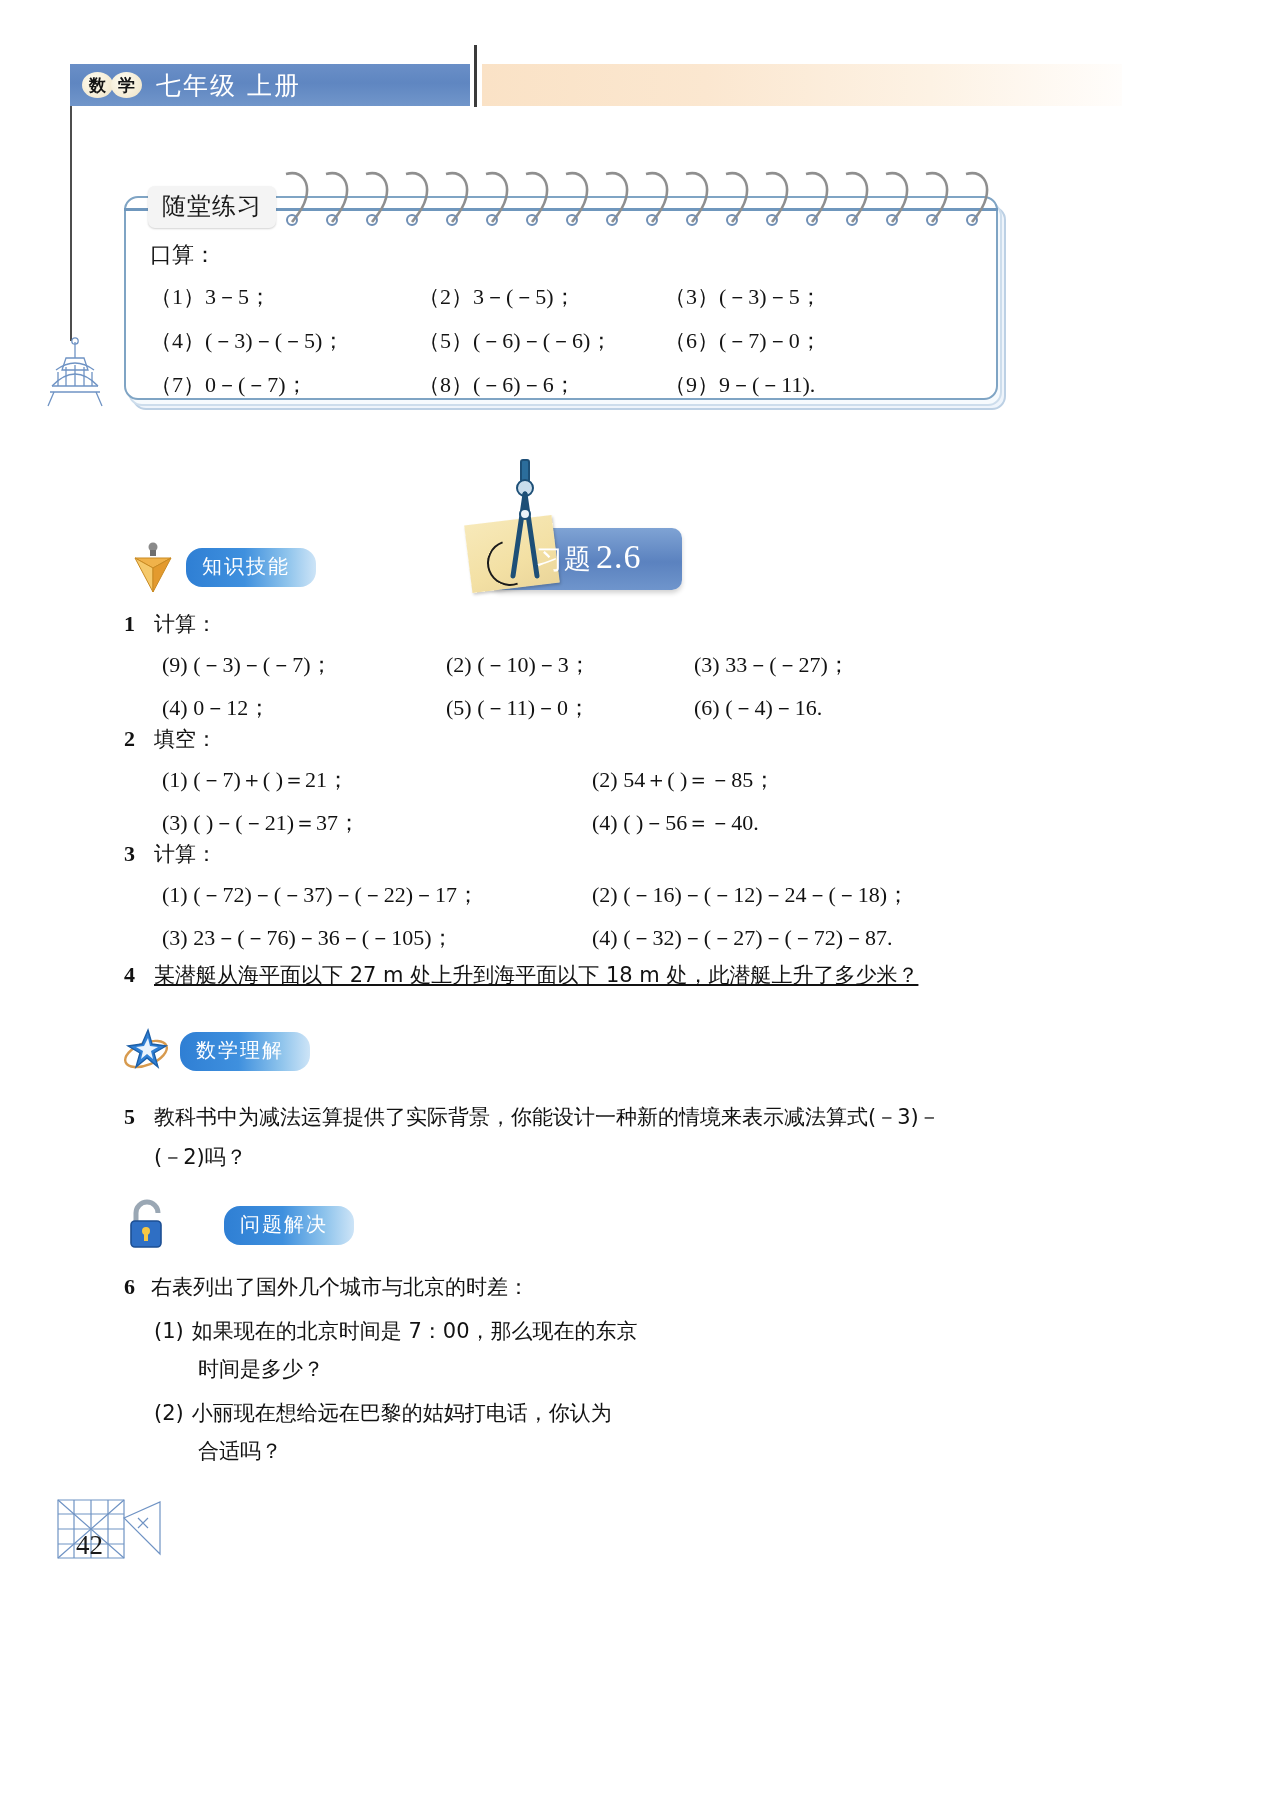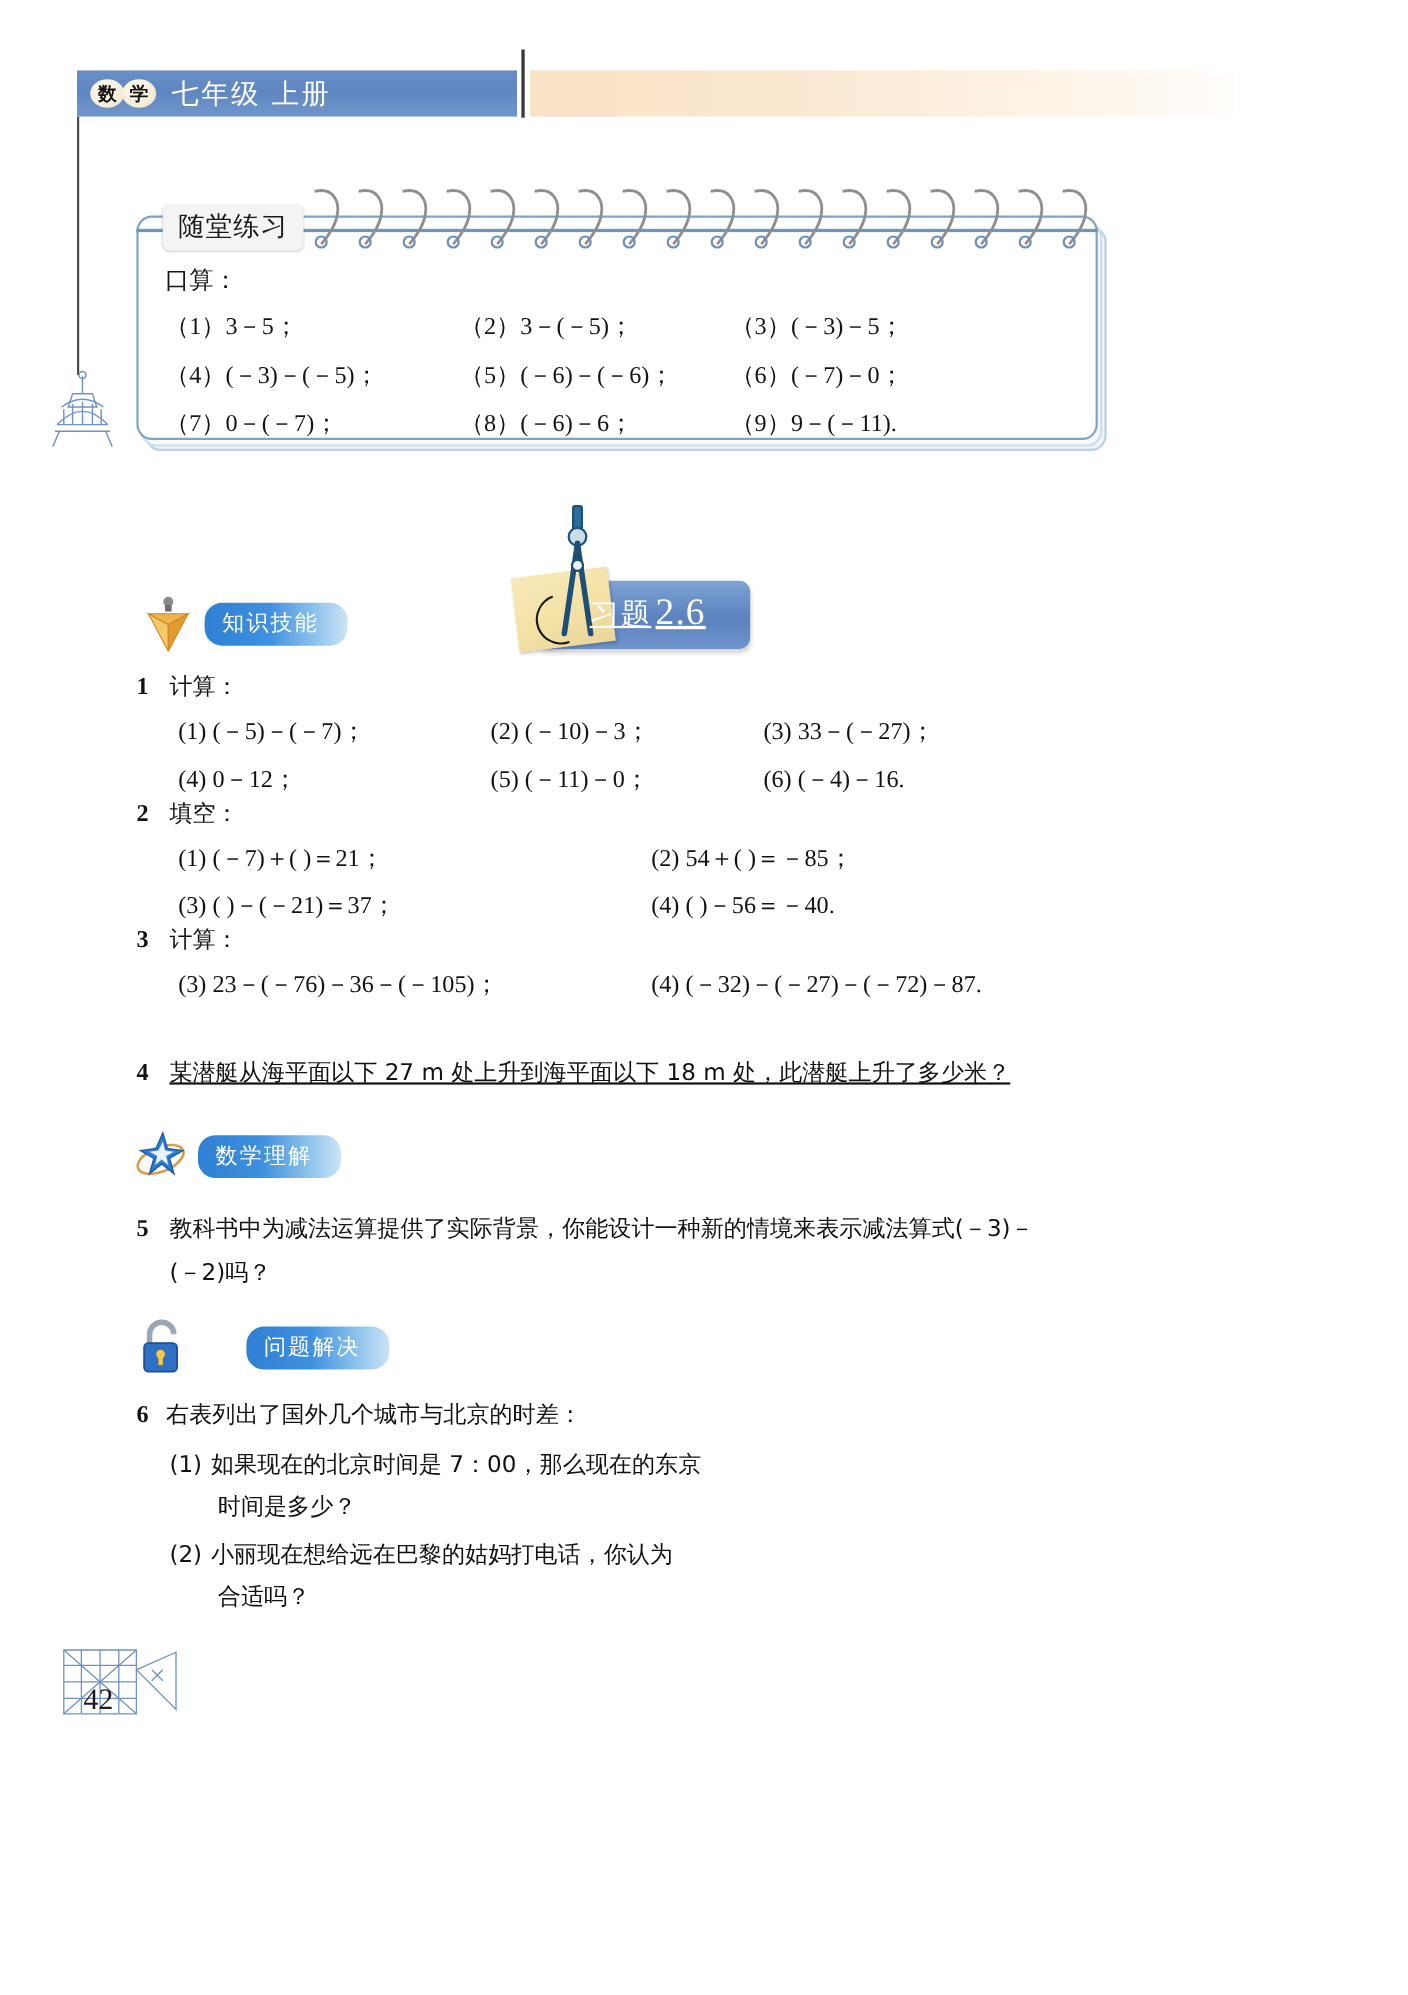--- a/index.html
+++ b/index.html
@@ -106,21 +106,21 @@
     border-right-color:transparent;border-top-color:transparent;
     transform:rotate(25deg);
   }
   .xt-compass{
     position:absolute;left:505px;top:458px;width:40px;height:130px;
   }
   .xt-text{
     position:absolute;left:536px;top:538px;
     color:#ffffff;font-size:27px;letter-spacing:1px;
     font-family:"DejaVu Sans","Liberation Sans",sans-serif;
-    display:flex;align-items:baseline;text-decoration:underline;
+    display:flex;align-items:baseline;
   }
   .xt-num{font-size:34px;margin-left:4px;font-family:"Liberation Serif",serif;}
 
   
   .sec{position:absolute;display:flex;align-items:center;}
   .sec-icon{width:58px;height:58px;position:relative;margin-right:4px;}
   .sec-pill{
     background:linear-gradient(90deg,#2f7fd4 0%,#3f90de 45%,#8fc4ec 78%,#cde4f7 100%);
     border-radius:16px;padding:5px 26px 7px 16px;
     color:#ffffff;font-size:20px;letter-spacing:2px;
@@ -299,21 +299,21 @@
     </div>
     <div class="sec-pill">知识技能</div>
   </div>
 
   <div class="ex" style="left:124px;top:610px;width:900px;">
     <div class="ex-head">
       <span class="ex-num">1</span>
       <span class="lbl" style="margin-left:4px;">计算：</span>
     </div>
     <div class="subrow">
-      <div class="sub" style="width:284px;">(1)  (－5)－(－7)；</div>
+      <div class="sub" style="width:284px;">(9)  (－3)－(－7)；</div>
       <div class="sub" style="width:248px;">(2)  (－10)－3；</div>
       <div class="sub">(3)  33－(－27)；</div>
     </div>
     <div class="subrow">
       <div class="sub" style="width:284px;">(4)  0－12；</div>
       <div class="sub" style="width:248px;">(5)  (－11)－0；</div>
       <div class="sub">(6)  (－4)－16.</div>
     </div>
   </div>
 
@@ -329,20 +329,24 @@
     <div class="subrow">
       <div class="sub" style="width:430px;">(3)  (    )－(－21)＝37；</div>
       <div class="sub">(4)  (    )－56＝－40.</div>
     </div>
   </div>
 
   <div class="ex" style="left:124px;top:840px;width:920px;">
     <div class="ex-head">
       <span class="ex-num">3</span>
       <span class="lbl" style="margin-left:4px;">计算：</span>
+    </div>
+    <div class="subrow">
+      <div class="sub" style="width:430px;">(1)  (－72)－(－37)－(－22)－17；</div>
+      <div class="sub">(2)  (－16)－(－12)－24－(－18)；</div>
     </div>
     <div class="subrow">
       <div class="sub" style="width:430px;">(3)  23－(－76)－36－(－105)；</div>
       <div class="sub">(4)  (－32)－(－27)－(－72)－87.</div>
     </div>
   </div>
 
   <div class="ex" style="left:124px;top:958px;width:940px;">
     <div class="para">
       <span class="ex-num">4</span>

